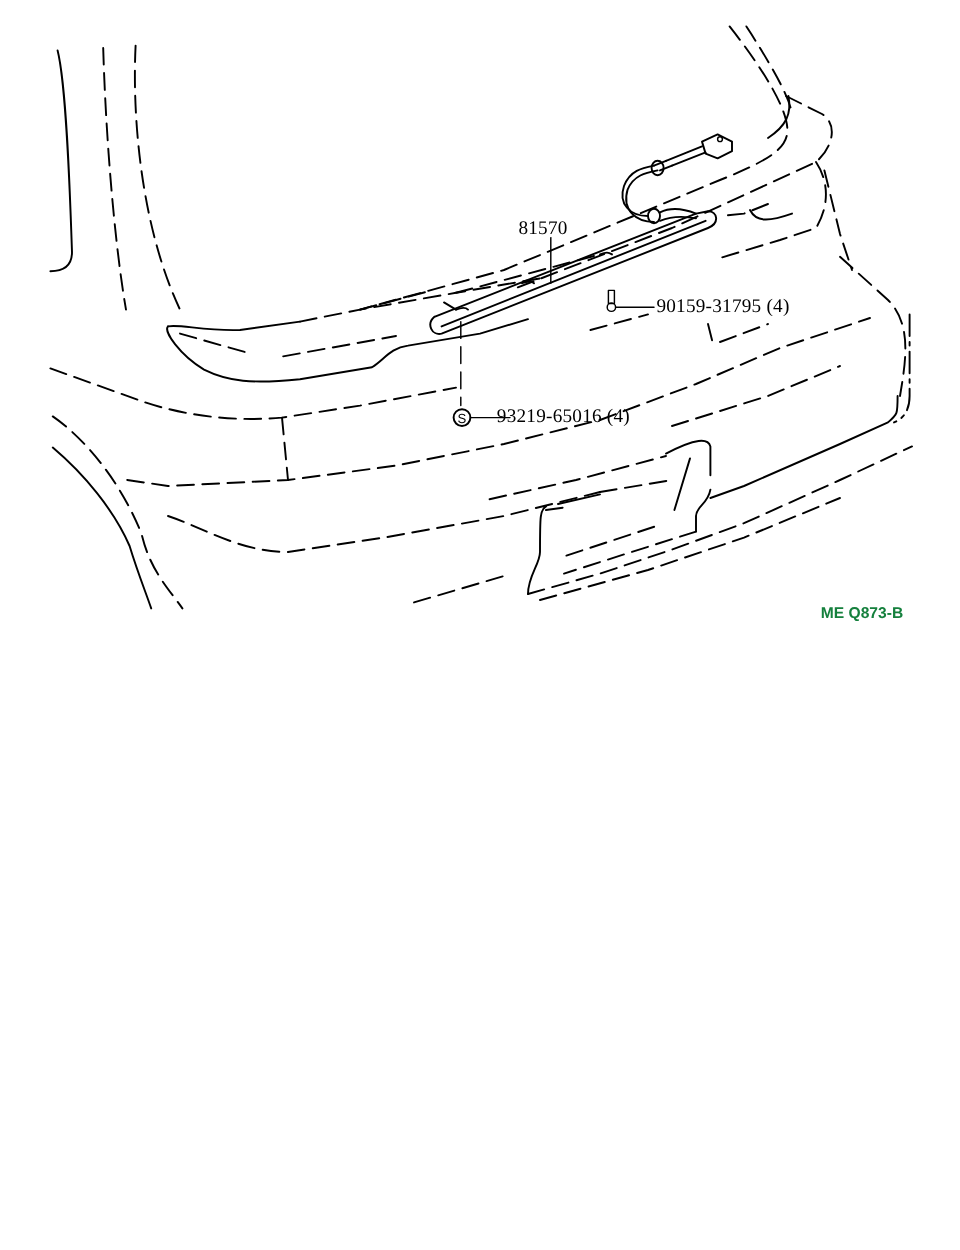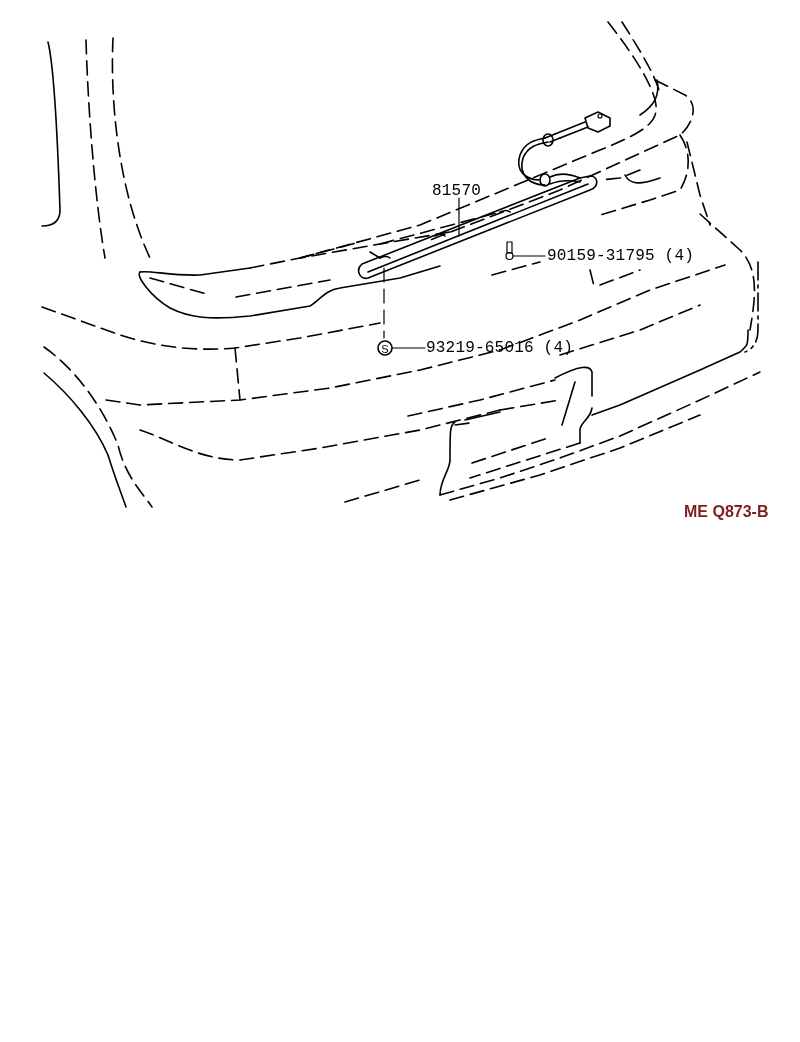--- a/index.html
+++ b/index.html
@@ -4,33 +4,33 @@
   <style>
     html, body { margin: 0; padding: 0; background: #ffffff; }
     body { width: 800px; height: 1042px; position: relative; overflow: hidden; }
     #diagram { position: absolute; left: 0; top: 0; width: 800px; height: 520px; }
     .ln { fill: none; stroke: #000; stroke-width: 1.6; stroke-linecap: round; stroke-linejoin: round; }
     .dash { stroke-dasharray: 14 7; }
     .dashdot { stroke-dasharray: 18 5 3 5; }
     .thin { stroke-width: 1.2; }
     .label {
       position: absolute;
-      font-family: Liberation Mono, monospace;
+      font-family: Liberation Serif, serif;
       font-size: 16px;
       color: #000;
       line-height: 1;
       white-space: nowrap;
       letter-spacing: 0.2px;
     }
     .code-label {
       position: absolute;
       font-family: "Liberation Sans", "DejaVu Sans", sans-serif;
-      font-size: 16px;
+      font-size: 13px;
       font-weight: bold;
-      color: #7f1d1d;
+      color: #15803d;
       white-space: nowrap;
     }
   </style>
 </head>
 <body>
 
 <div id="page">
 
   <svg id="diagram" viewBox="0 0 800 520" xmlns="http://www.w3.org/2000/svg">
 
@@ -129,16 +129,16 @@
       <circle class="ln thin" cx="509.5" cy="256" r="3.5"></circle>
     </g>
     <g>
       <circle class="ln" cx="385" cy="348" r="7"></circle>
       <text x="385" y="352.5" text-anchor="middle" font-family="Liberation Sans, sans-serif" font-size="11">S</text>
     </g>
   </svg>
 
   <span class="label" style="left:432px; top:183px;">81570</span>
   <span class="label" style="left:547px; top:248px;">90159-31795 (4)</span>
-  <span class="label" style="left:426px; top:340px;">93219-65016 (4)</span>
+  <span class="label" style="left:414px; top:340px;">93219-65016 (4)</span>
   <span class="code-label" style="left:684px; top:503px;">ME Q873-B</span>
 
 </div>
 
 </body></html>

